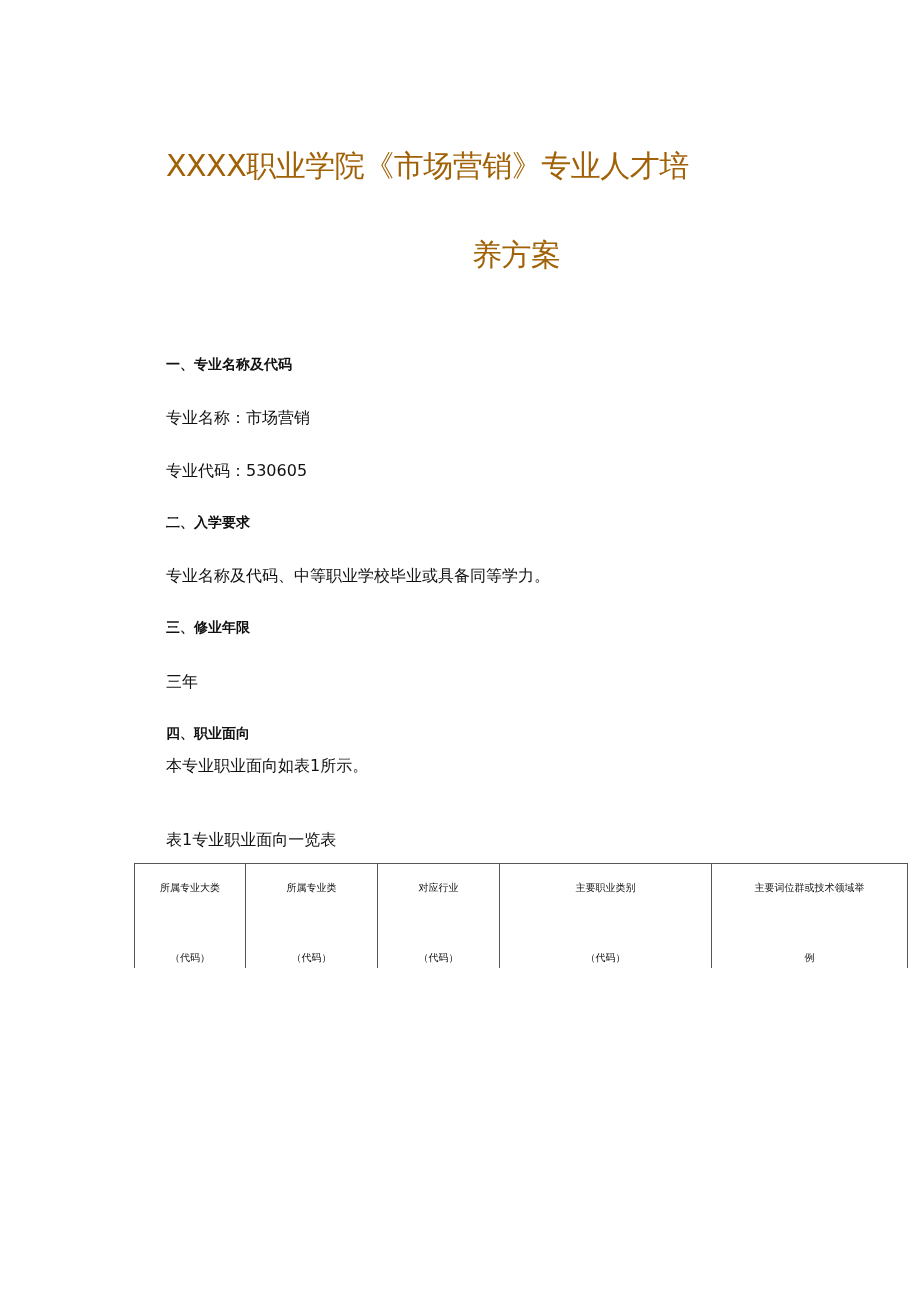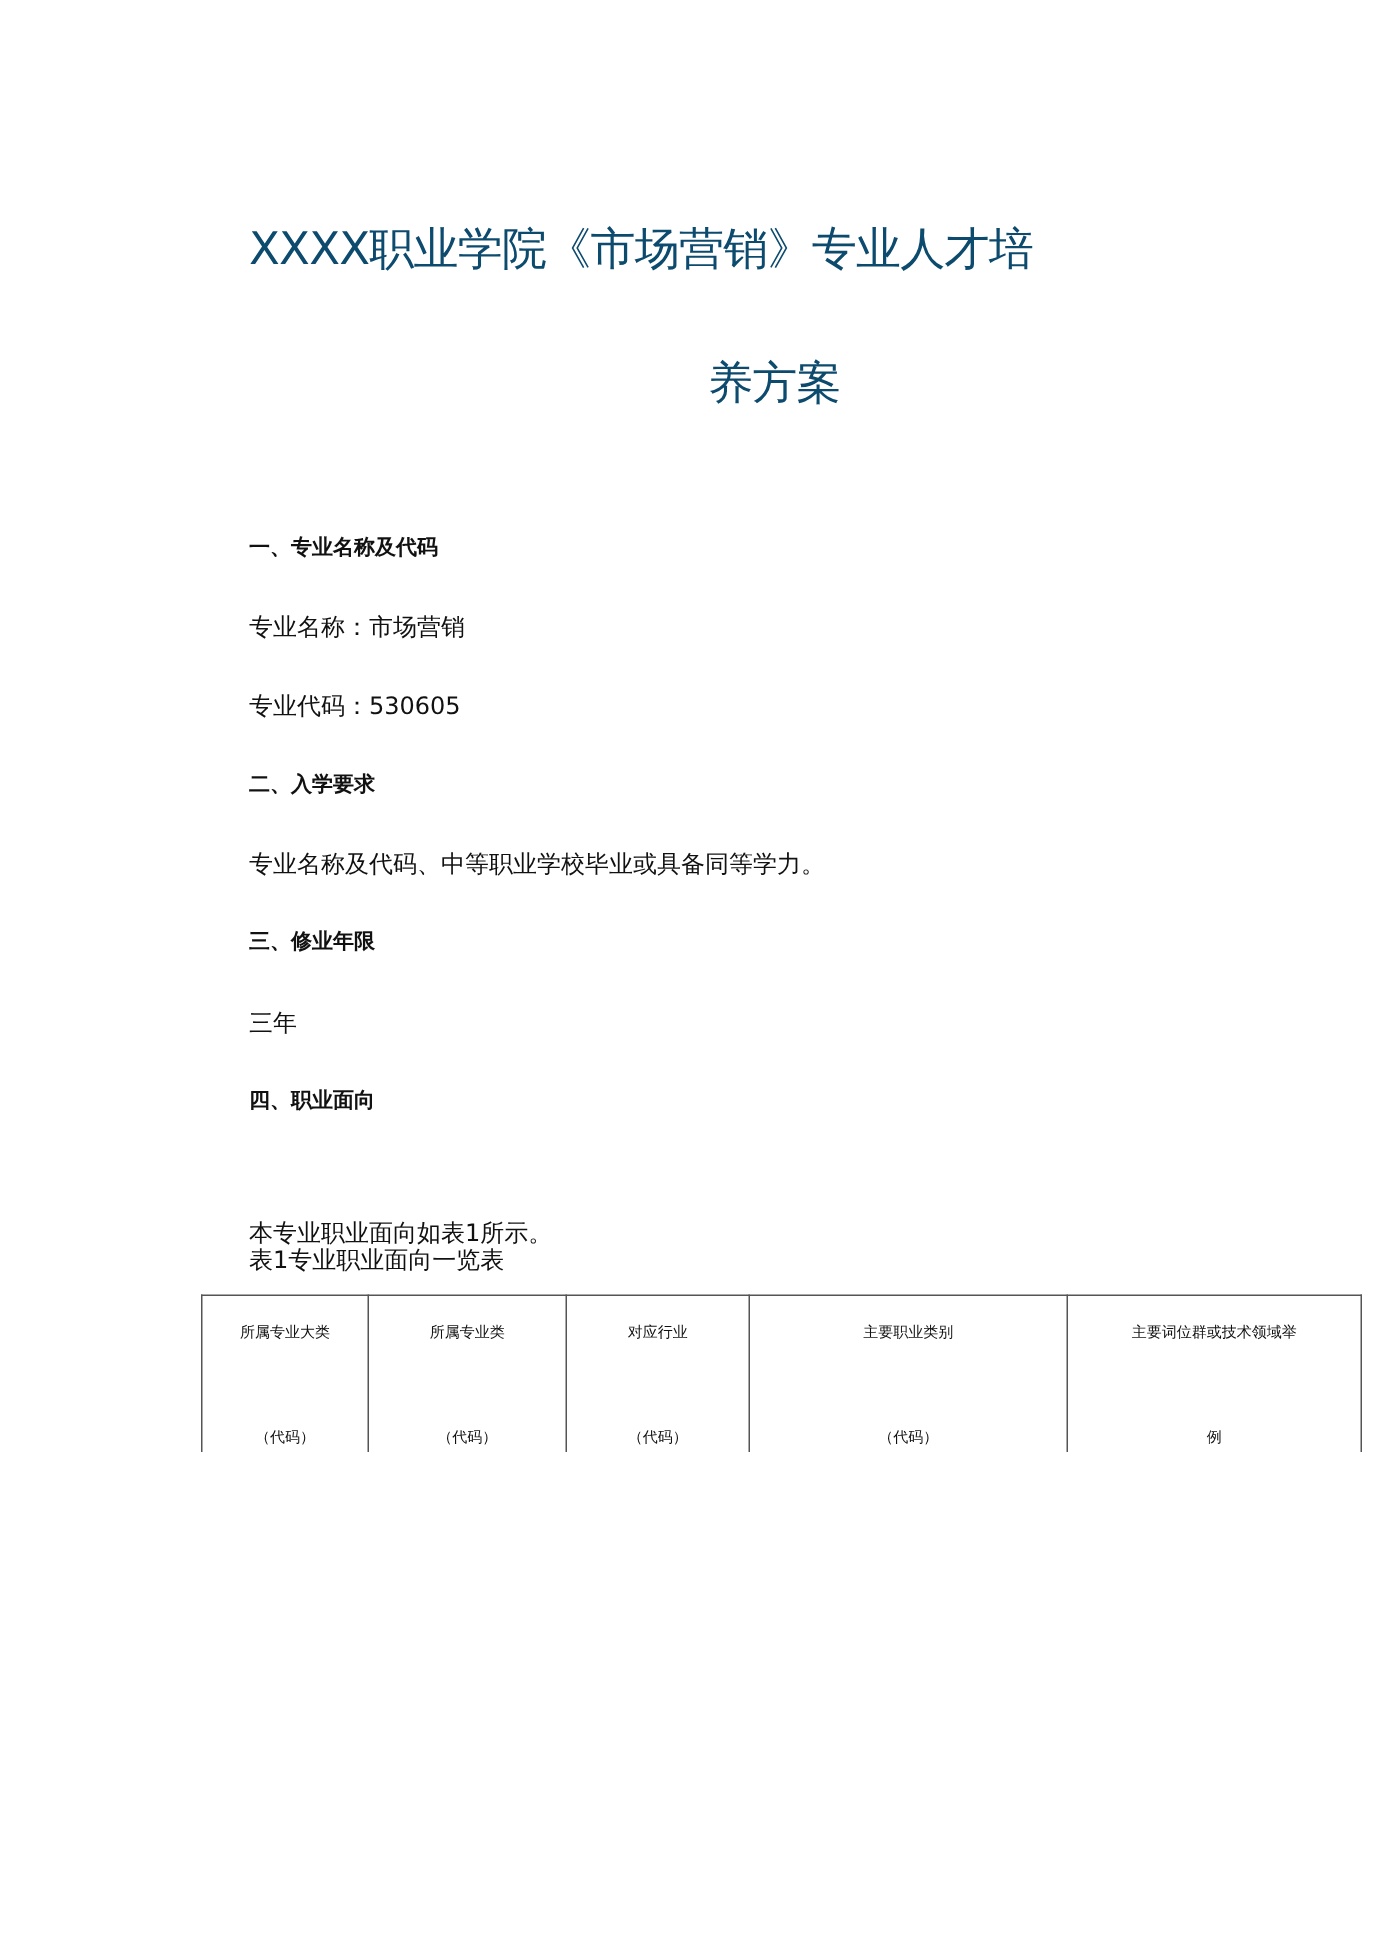--- a/index.html
+++ b/index.html
@@ -4,21 +4,21 @@
 <style>
   html, body { margin: 0; padding: 0; background: #ffffff; }
   body {
     width: 920px; height: 1301px; position: relative; overflow: hidden;
     font-family: "DejaVu Sans", "Liberation Sans", sans-serif;
     color: #111111;
   }
   .page { position: absolute; left: 0; top: 0; width: 920px; height: 1301px; }
   .title-line {
     position: absolute; font-size: 30px; letter-spacing: -0.5px;
-    white-space: nowrap; color: #0c4a6e;
+    white-space: nowrap; color: #a16207;
   }
   .t1 { left: 166px; top: 146px; }
   .t2 { left: 472px; top: 235px; text-align: right; }
   .h { position: absolute; left: 166px; font-size: 14px; font-weight: bold; white-space: nowrap; }
   .p { position: absolute; left: 166px; font-size: 16px; white-space: nowrap; }
   table.occ {
     position: absolute; left: 134px; top: 863px;
     border-collapse: collapse; table-layout: fixed;
   }
   table.occ th {
@@ -46,21 +46,21 @@
   <div class="p" style="top:408px;">专业名称：市场营销</div>
   <div class="p" style="top:461px;">专业代码：530605</div>
 
   <div class="h" style="top:514px;">二、入学要求</div>
   <div class="p" style="top:566px;">专业名称及代码、中等职业学校毕业或具备同等学力。</div>
 
   <div class="h" style="top:619px;">三、修业年限</div>
   <div class="p" style="top:672px;">三年</div>
 
   <div class="h" style="top:725px;">四、职业面向</div>
-  <div class="p" style="top:812px;">本专业职业面向如表1所示。</div>
+  <div class="p" style="top:756px;">本专业职业面向如表1所示。</div>
   <div class="p" style="top:830px;">表1专业职业面向一览表</div>
 
   <table class="occ">
     <tbody>
         <tr>
       <th class="c1">
         <span class="l1">所属专业大类</span>
         <span class="l2">（代码）</span>
       </th>
       <th class="c2">

